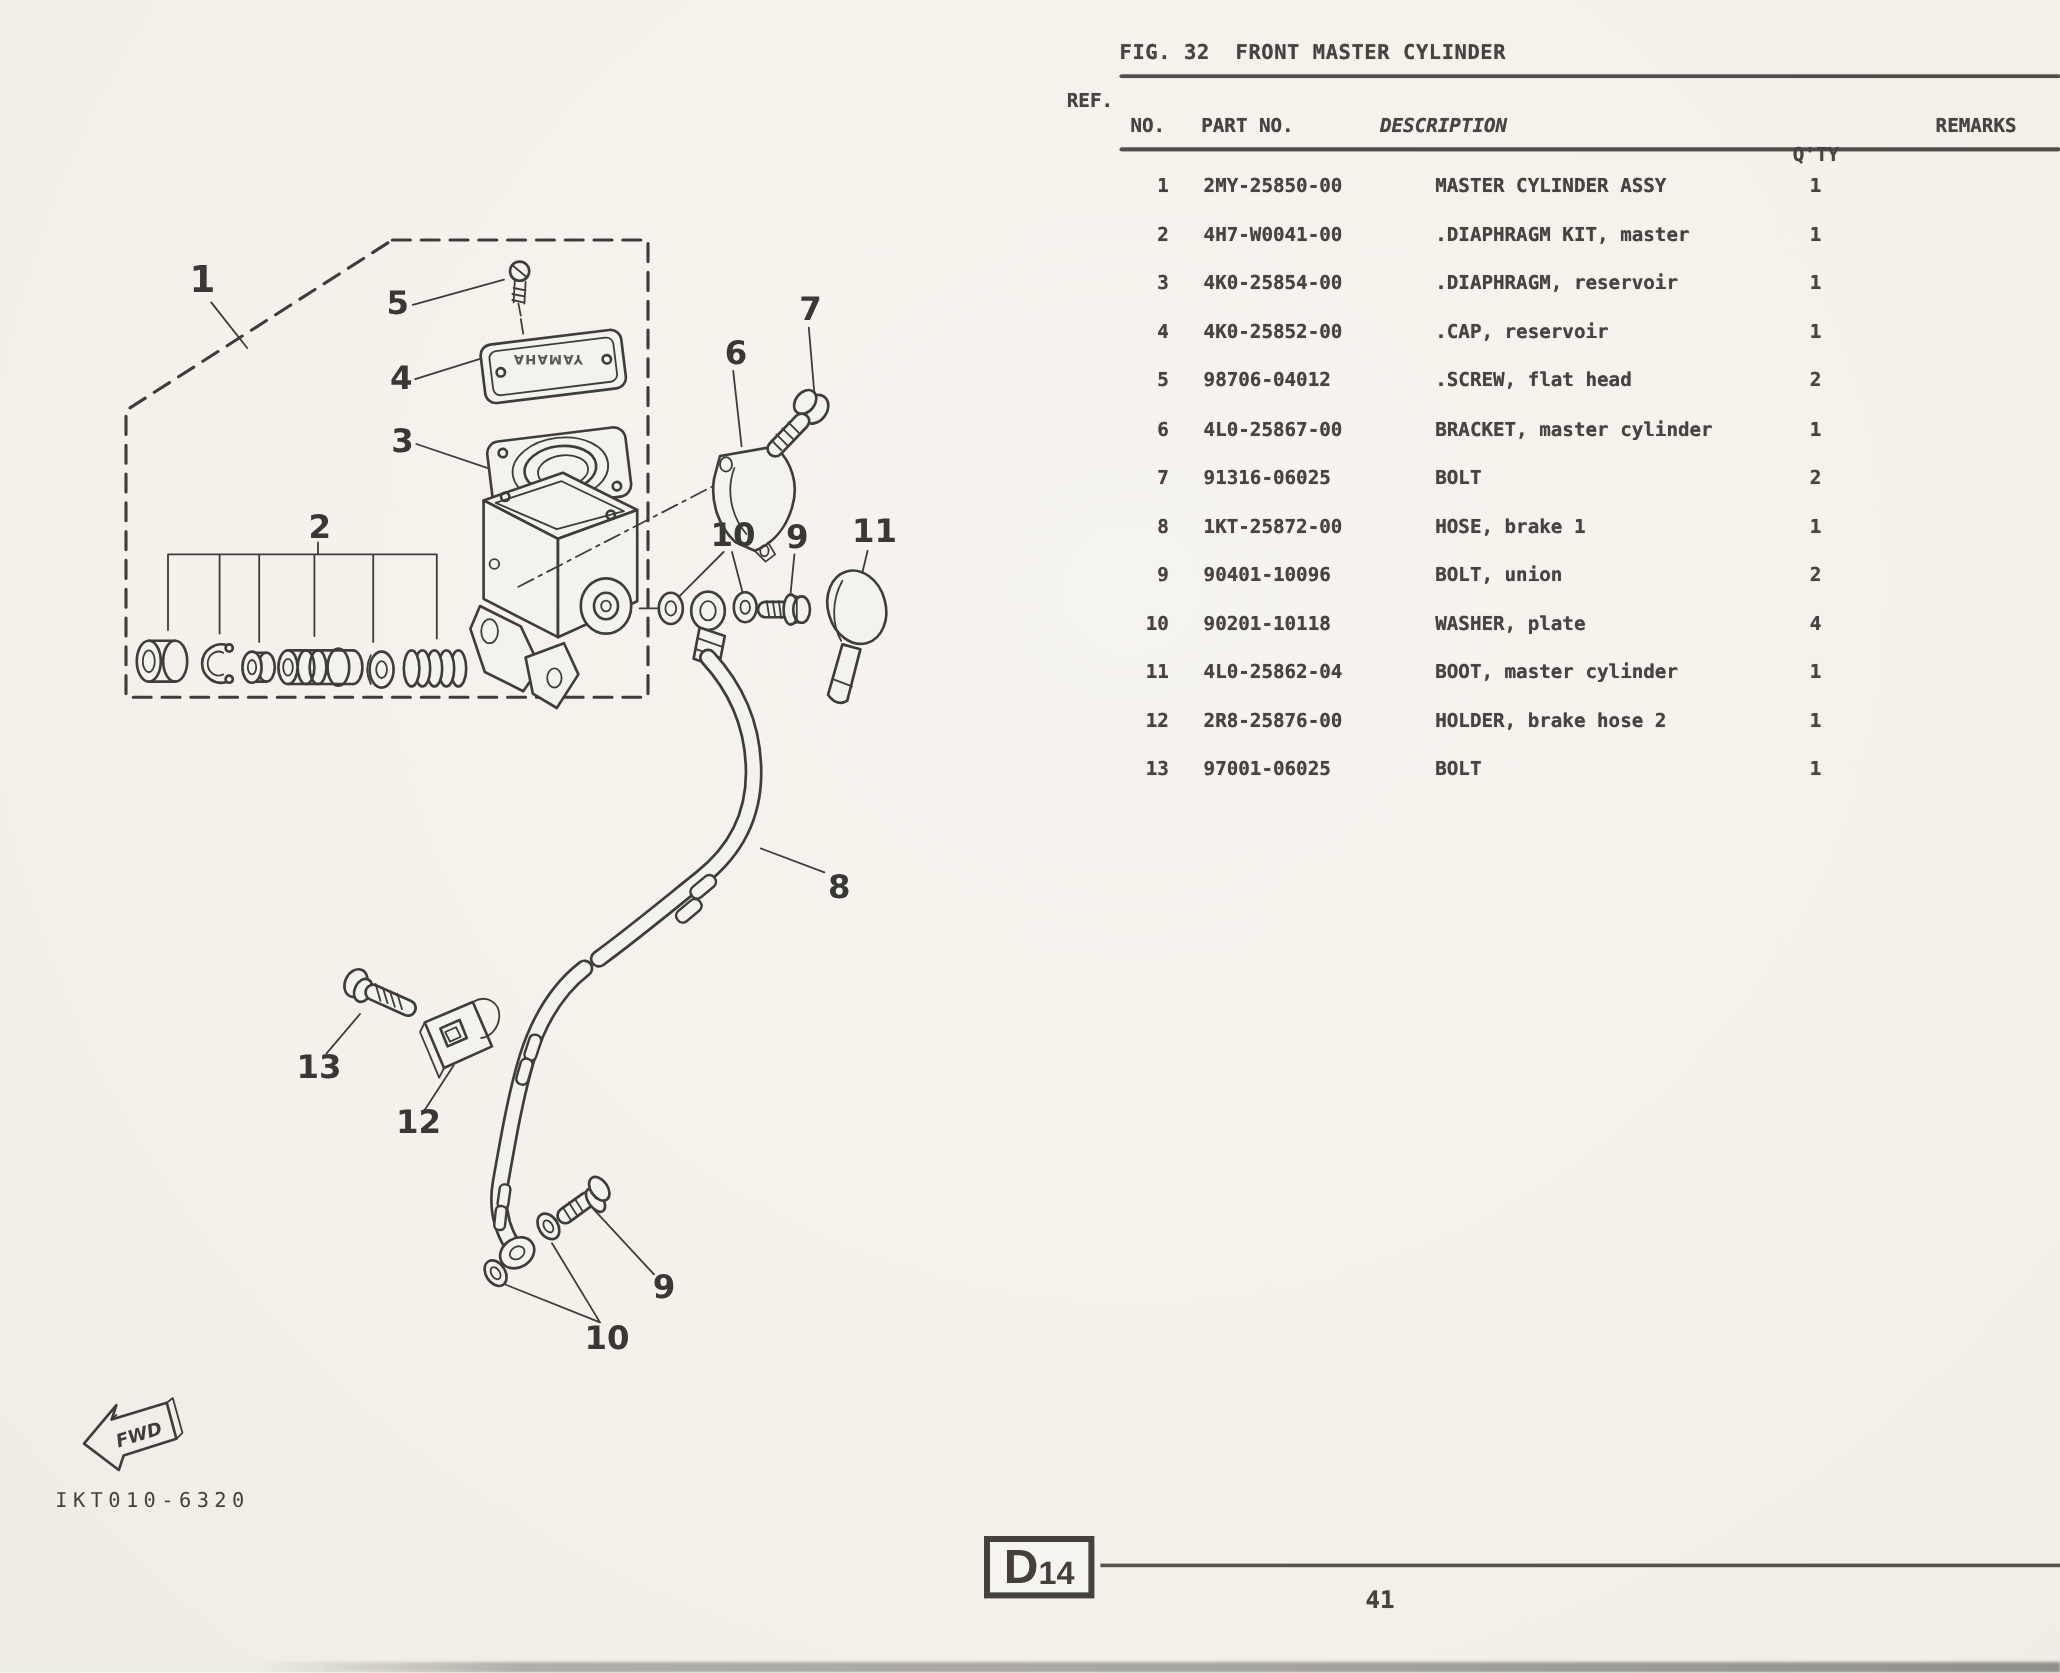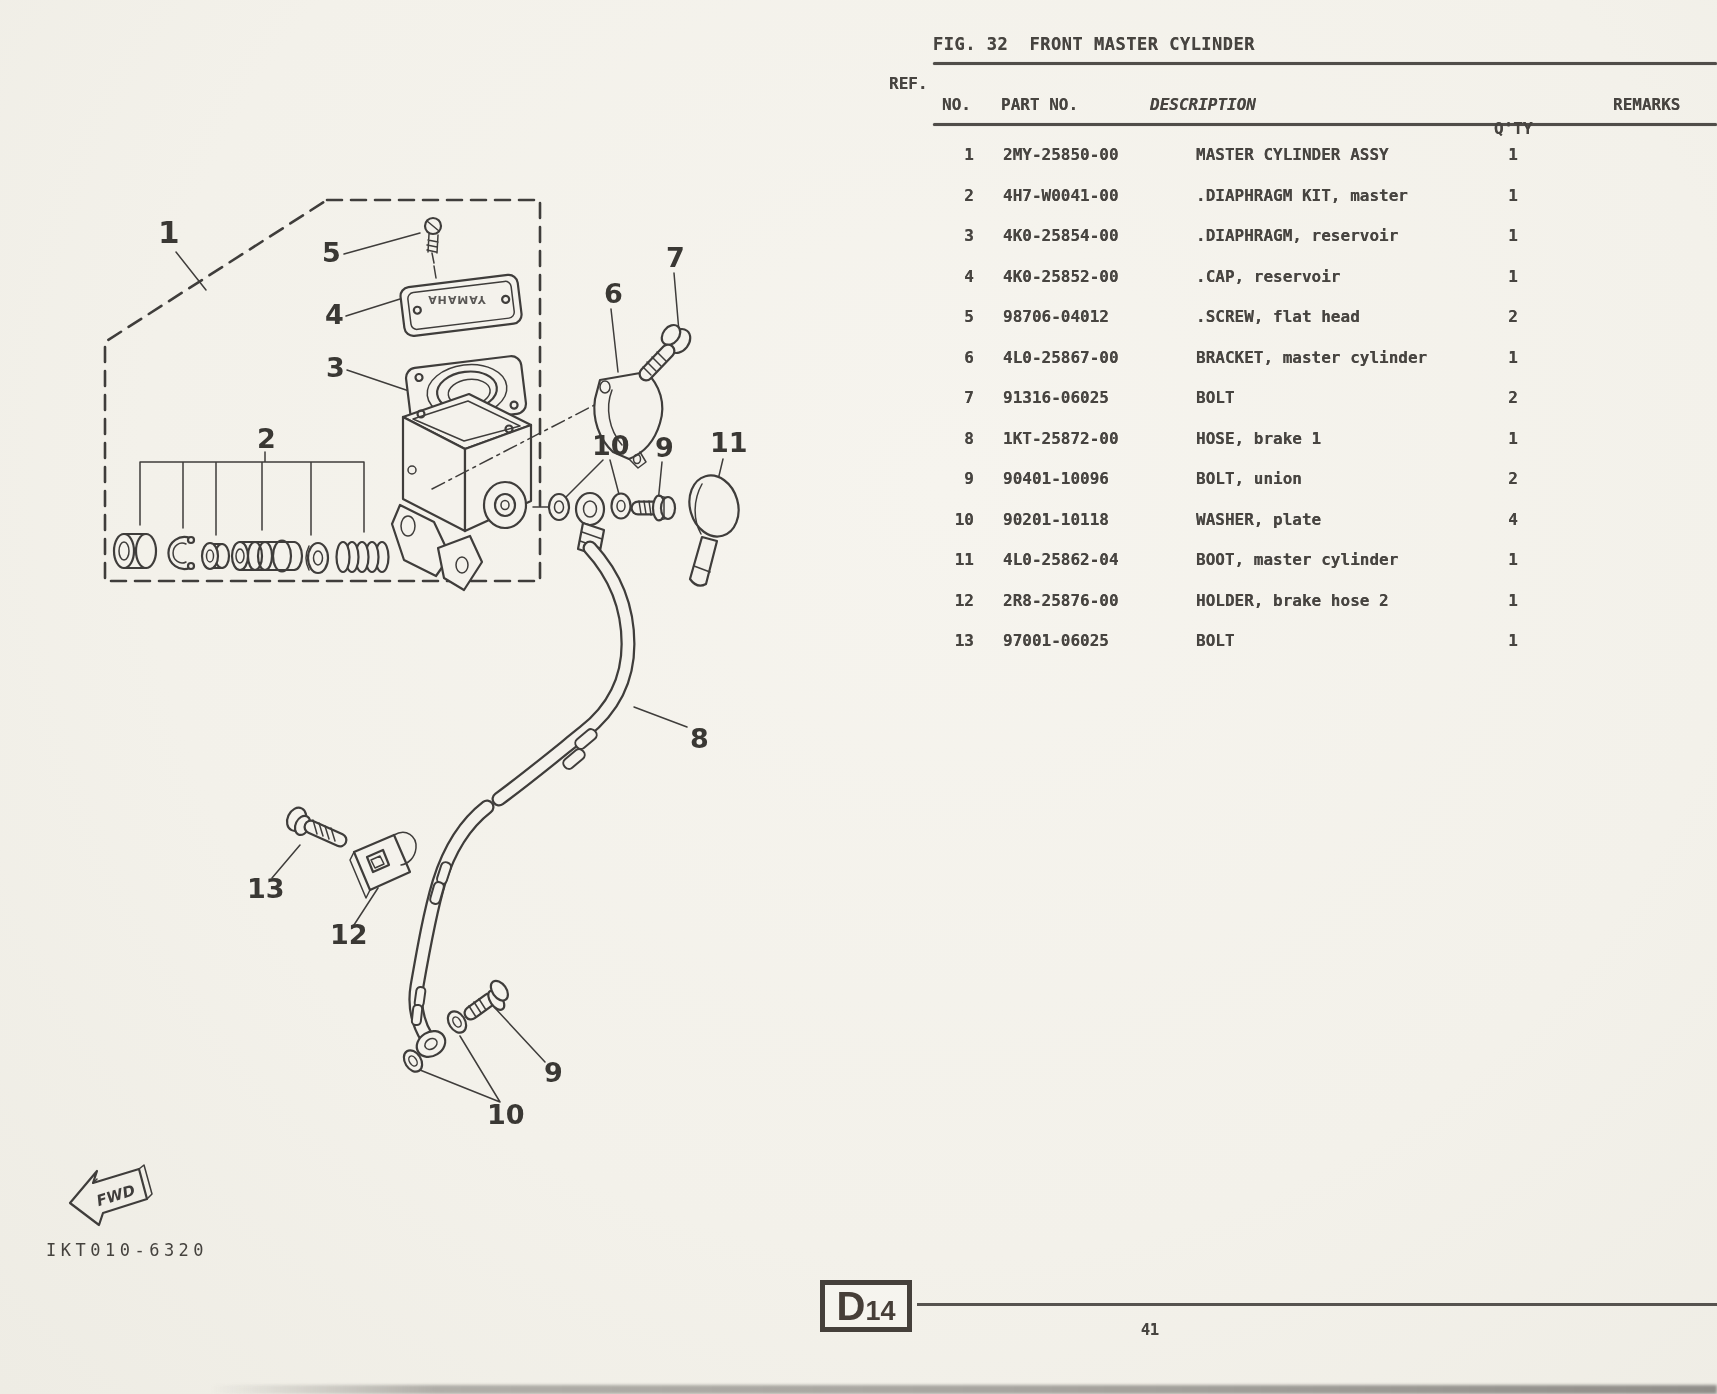--- a/index.html
+++ b/index.html
@@ -29,21 +29,21 @@
   .stamp{
     position:absolute;left:820px;top:1280px;width:92px;height:52px;
     border:5px solid #45403b;box-sizing:border-box;
     display:flex;align-items:center;justify-content:center;
     font-family:"Liberation Sans", sans-serif;font-weight:bold;color:#463e38;
     background:rgba(255,255,255,.25);
   }
   .stamp .d{font-size:40px;line-height:1;}
   .stamp .n{font-size:27px;line-height:1;margin-top:10px;}
   .footer-line{position:absolute;left:917px;top:1303px;width:800px;height:2.6px;background:#56534f;}
-  .page-num{left:1128px;top:1321px;width:44px;text-align:center;font-size:15px;}
+  .page-num{left:1128px;top:1321px;width:44px;text-align:center;font-size:20px;}
   .bottom-edge{
     position:absolute;left:210px;right:0;bottom:0;height:9px;
     background:linear-gradient(90deg, rgba(110,108,104,0) 0%, rgba(110,108,104,.5) 15%, rgba(104,102,98,.55) 55%, rgba(92,90,87,.65) 100%);
     filter:blur(1.5px);
   }
   
   .diagram{position:absolute;left:0;top:0;}
   .diagram .ink{stroke:#3f3d3b;stroke-width:2.2;fill:none;stroke-linecap:round;stroke-linejoin:round;}
   .diagram .paper{fill:#f4f2ec;}
   .diagram .thin{stroke-width:1.5;}

